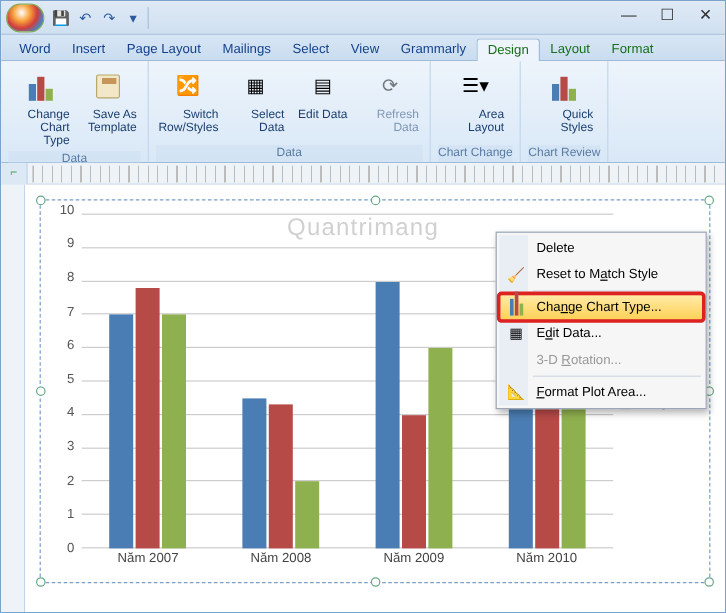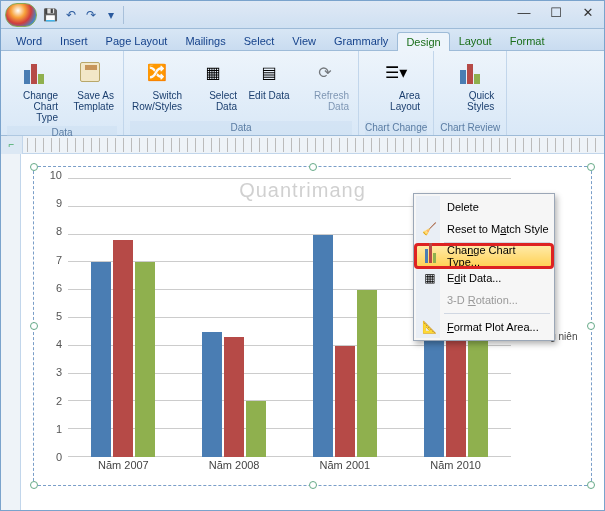--- a/index.html
+++ b/index.html
@@ -53,21 +53,21 @@
 .bar.s0 { background: #4a7db3; }
 .bar.s1 { background: #b64a47; }
 .bar.s2 { background: #8fb04e; }
 .x-axis { position: absolute; left: 24px; right: 0; bottom: 0; height: 22px; display: flex; }
 .x-lbl { flex: 1; text-align: center; font-size: 11px; color: #444; }
 .legend { width: 70px; padding-left: 6px; display: flex; flex-direction: column; justify-content: center; gap: 6px; font-size: 10px; color: #444; }
 .legend-item { display: flex; align-items: center; gap: 4px; }
 .swatch { width: 9px; height: 9px; }
 
 
-.ctx-menu { position: absolute; left: 412px; top: 192px; width: 142px; background: #f6f6f6; border: 1px solid #9ba7b7; box-shadow: 2px 3px 6px rgba(0,0,0,.3); font-size: 11px; padding: 2px; }
+.ctx-menu { position: absolute; left: 412px; top: 192px; width: 176px; background: #f6f6f6; border: 1px solid #9ba7b7; box-shadow: 2px 3px 6px rgba(0,0,0,.3); font-size: 11px; padding: 2px; }
 .ctx-menu .gutter { position: absolute; left: 2px; top: 2px; bottom: 2px; width: 24px; background: #e9eef5; }
 .ctx-item { position: relative; height: 22px; display: flex; align-items: center; padding-left: 30px; cursor: default; border: 1px solid transparent; border-radius: 2px; }
 .ctx-item.sel { background: linear-gradient(#ffeaa7,#ffd257); border-color: #e8b44a; }
 .ctx-item.sel.boxed { outline: 3px solid #d22; outline-offset: -1px; }
 .ctx-item.disabled { color: #999; }
 .ctx-ico { position: absolute; left: 4px; width: 18px; height: 18px; display: flex; align-items: center; justify-content: center; font-size: 12px; }
 .ctx-sep { height: 1px; background: #d0d7e2; margin: 2px 2px 2px 28px; position: relative; }
 .u { text-decoration: underline; }
 
 
@@ -246,21 +246,21 @@
               </div>
               <div class="cat">
                 <div class="bar s0" style="height: 70%; background: rgb(74, 125, 179);"></div>
                 <div class="bar s1" style="height: 68%; background: rgb(182, 74, 71);"></div>
                 <div class="bar s2" style="height: 43%; background: rgb(143, 176, 78);"></div>
               </div>
             </div>
           <div class="x-axis" id="xaxis">
               <div class="x-lbl">Năm 2007</div>
               <div class="x-lbl">Năm 2008</div>
-              <div class="x-lbl">Năm 2001</div>
+              <div class="x-lbl">Năm 2009</div>
               <div class="x-lbl">Năm 2010</div>
             </div>
         </div>
         <div class="legend">
           <div class="legend-item">
               <span>iên</span>
             </div>
           <div class="legend-item">
               <div class="swatch" style="background:#8fb04e"></div>
               <span>Trung niên</span>

